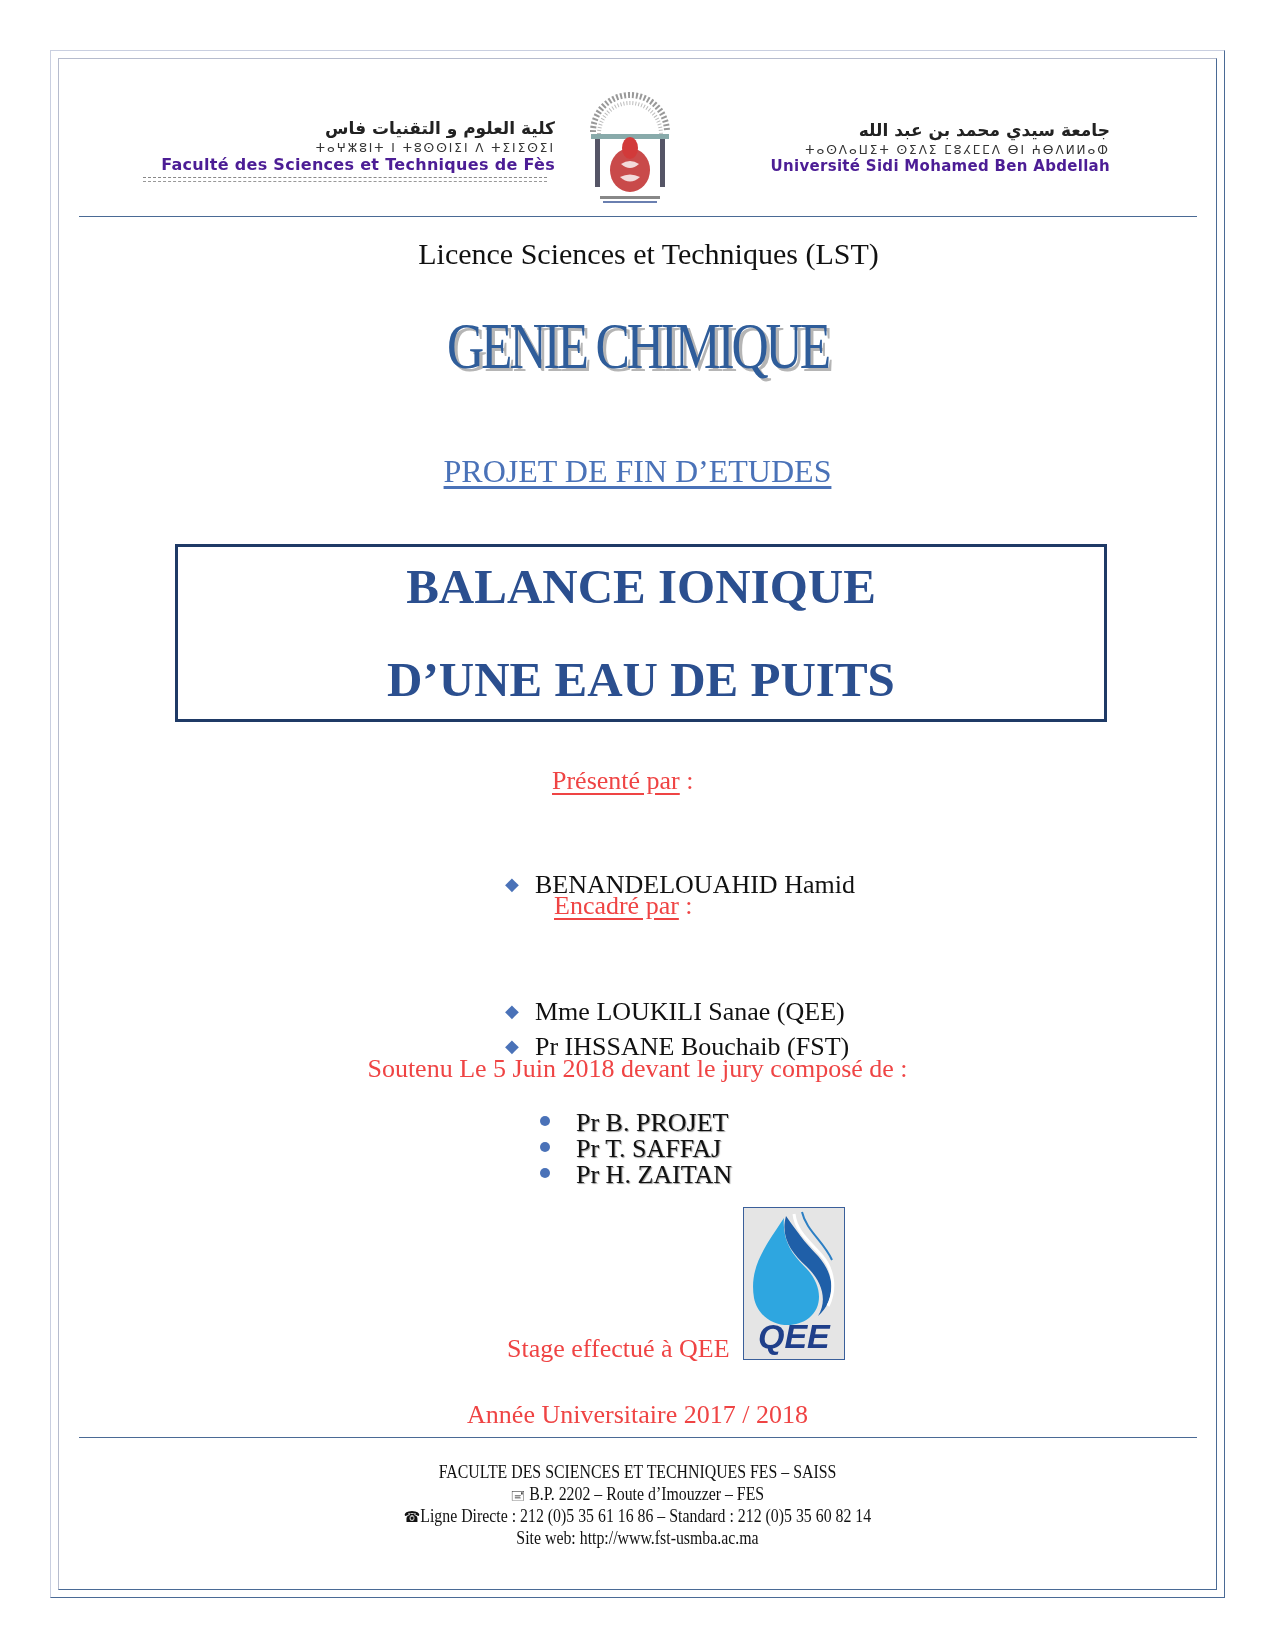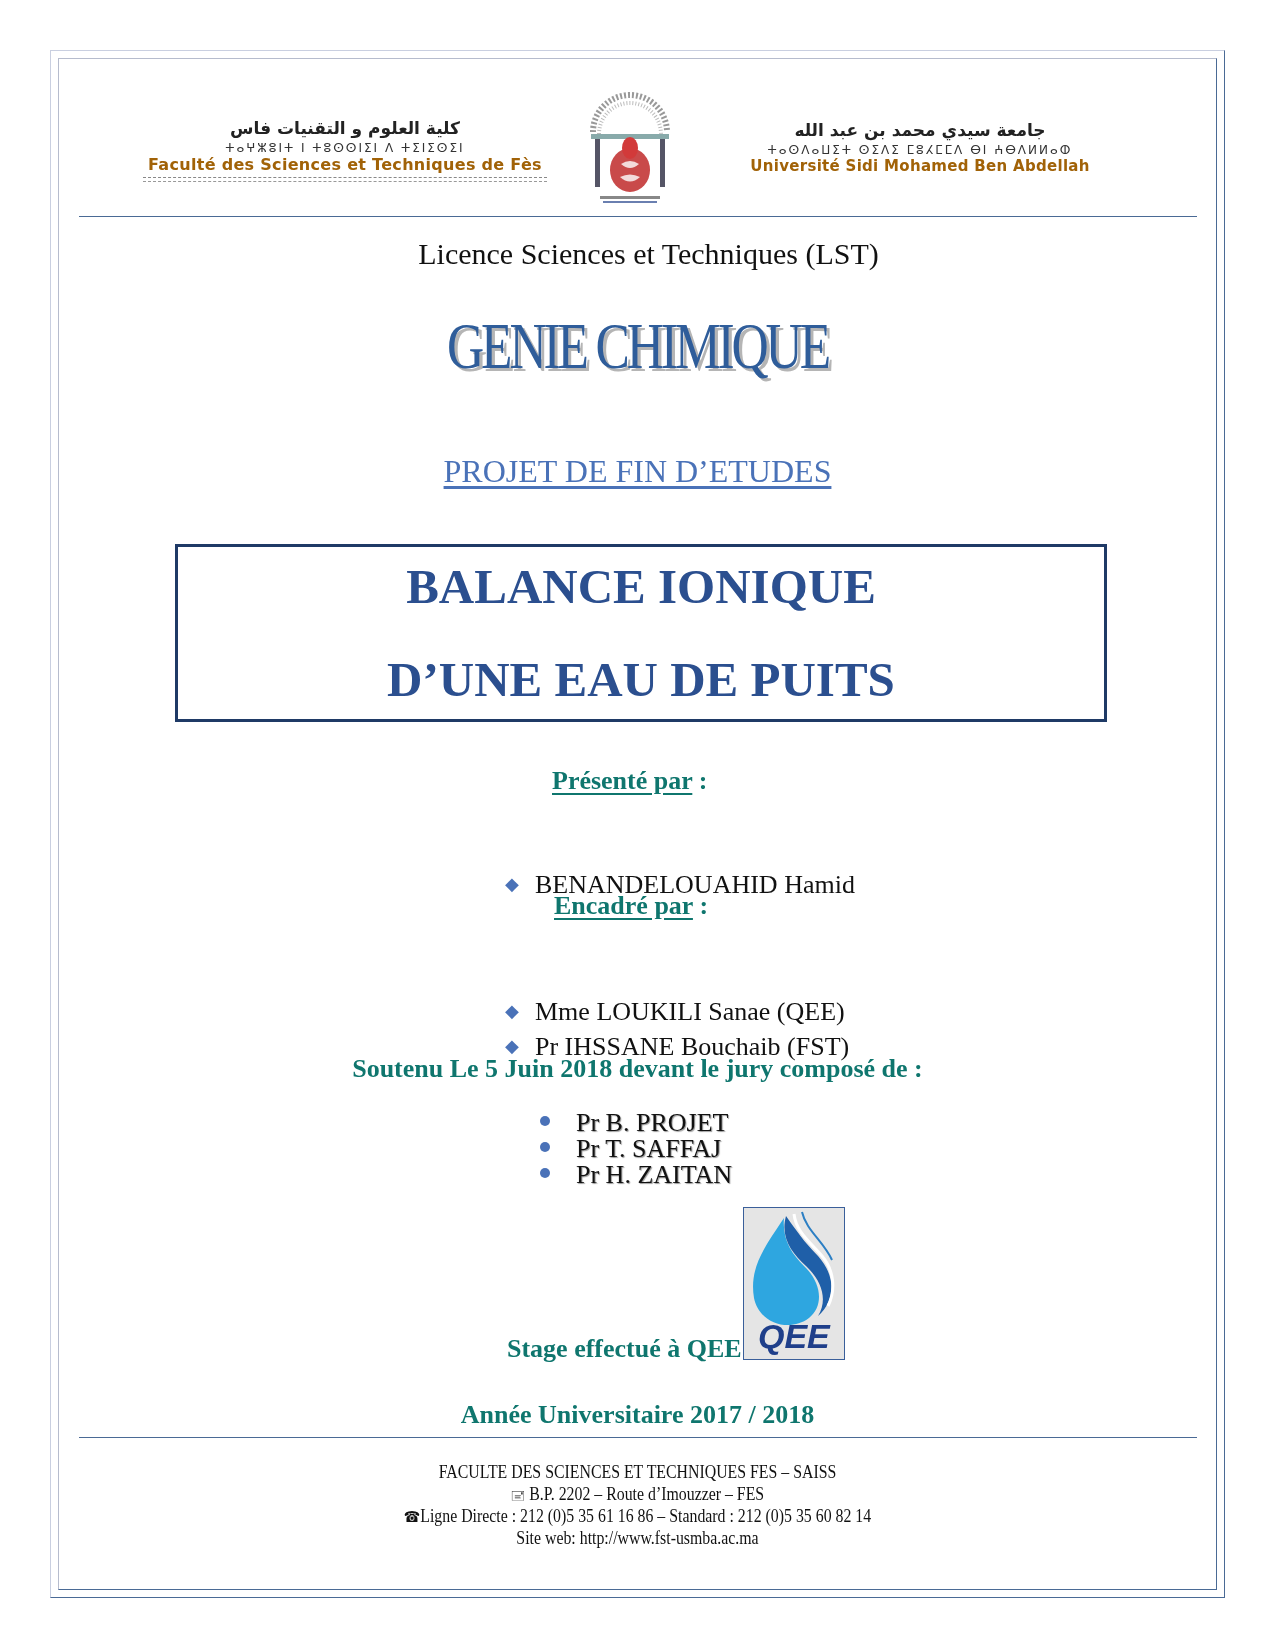--- a/index.html
+++ b/index.html
@@ -2,38 +2,38 @@
 <html><head>
 <meta charset="utf-8">
 <style>
   html, body { margin:0; padding:0; background:#ffffff; }
   body { width:1275px; height:1651px; position:relative; overflow:hidden; font-family:"Liberation Serif", serif; }
   .abs { position:absolute; }
   .border-outer { left:50px; top:50px; width:1175px; height:1548px; border:1.5px solid #4a6a95; border-top-color:#c9cfe0; border-left-color:#c9cfe0; box-sizing:border-box; }
   .border-inner { left:58px; top:58px; width:1159px; height:1532px; border:1.5px solid #4a6a95; border-top-color:#b6bccd; border-left-color:#b6bccd; box-sizing:border-box; }
   .hr { height:0; border-top:1.5px solid #4a6a95; }
 
-  .hdr-left { left:135px; top:118px; width:420px; text-align:center; }
-  .hdr-right { left:730px; top:120px; width:380px; text-align:center; }
+  .hdr-left { left:135px; top:118px; width:420px; text-align:right; }
+  .hdr-right { left:730px; top:120px; width:380px; text-align:right; }
   .arabic { font-family:"DejaVu Sans", sans-serif; font-weight:bold; font-size:17px; color:#222; direction:rtl; }
   .tifinagh { font-family:"DejaVu Sans", sans-serif; font-size:12px; letter-spacing:2px; color:#333; margin-top:3px; }
-  .latin-bold { font-family:"DejaVu Sans", sans-serif; font-weight:bold; font-size:16px; color:#a16207; letter-spacing:0.3px; }
+  .latin-bold { font-family:"DejaVu Sans", sans-serif; font-weight:bold; font-size:16px; color:#4c1d95; letter-spacing:0.3px; }
   .dash-rule { margin:3px auto 0; width:96%; height:3px; border-top:1px dashed #888; border-bottom:1px dashed #999; }
 
   .crest { left:585px; top:82px; width:90px; height:125px; }
 
   .center { left:0; width:1275px; text-align:center; }
   .lst { top:237px; font-size:30px; color:#111;margin-left:11px; }
   .genie { top:308px; font-family:"Liberation Serif", serif; font-size:66px; color:#2f5d9a; letter-spacing:-4px; transform:scaleX(0.78); transform-origin:center; text-shadow:4px 3px 0 #b5b5b5; font-weight:normal; }
   .pfe { top:453px; font-size:32px; color:#4a72b8; text-decoration:underline; text-underline-offset:4px; }
 
   .title-box { left:175px; top:544px; width:932px; height:178px; border:3px solid #1f3a66; box-sizing:border-box; }
   .title-line { left:175px; width:932px; text-align:center; font-weight:bold; font-size:49px; color:#2b4f8f; }
 
-  .section-label { font-size:26px; color:#0f766e;font-weight:bold; }
+  .section-label { font-size:26px; color:#ef4444; }
   .section-label .u { text-decoration:underline; text-underline-offset:4px; }
   .bullet-row { font-size:26px; color:#111;margin-top:44px; }
   .diamond { color:#4a72b8; font-size:18px; display:inline-block; width:30px; vertical-align:3px; font-family:"DejaVu Sans", sans-serif; }
   .dot { display:inline-block; width:10px; height:10px; border-radius:50%; background:#4a72b8; margin-right:26px; vertical-align:5px; }
   .jury { font-size:26px; color:#111; line-height:26px; text-shadow:1px 1px 1px #999; }
 
   .qee-box { left:743px; top:1207px; width:102px; height:153px; border:1.5px solid #3a5f9a; box-sizing:border-box; background:#e5e5e5; overflow:hidden; }
   .footer-text { font-size:18px; color:#111; line-height:22px; transform:scaleX(0.88); transform-origin:center; }
 </style>
 </head>

